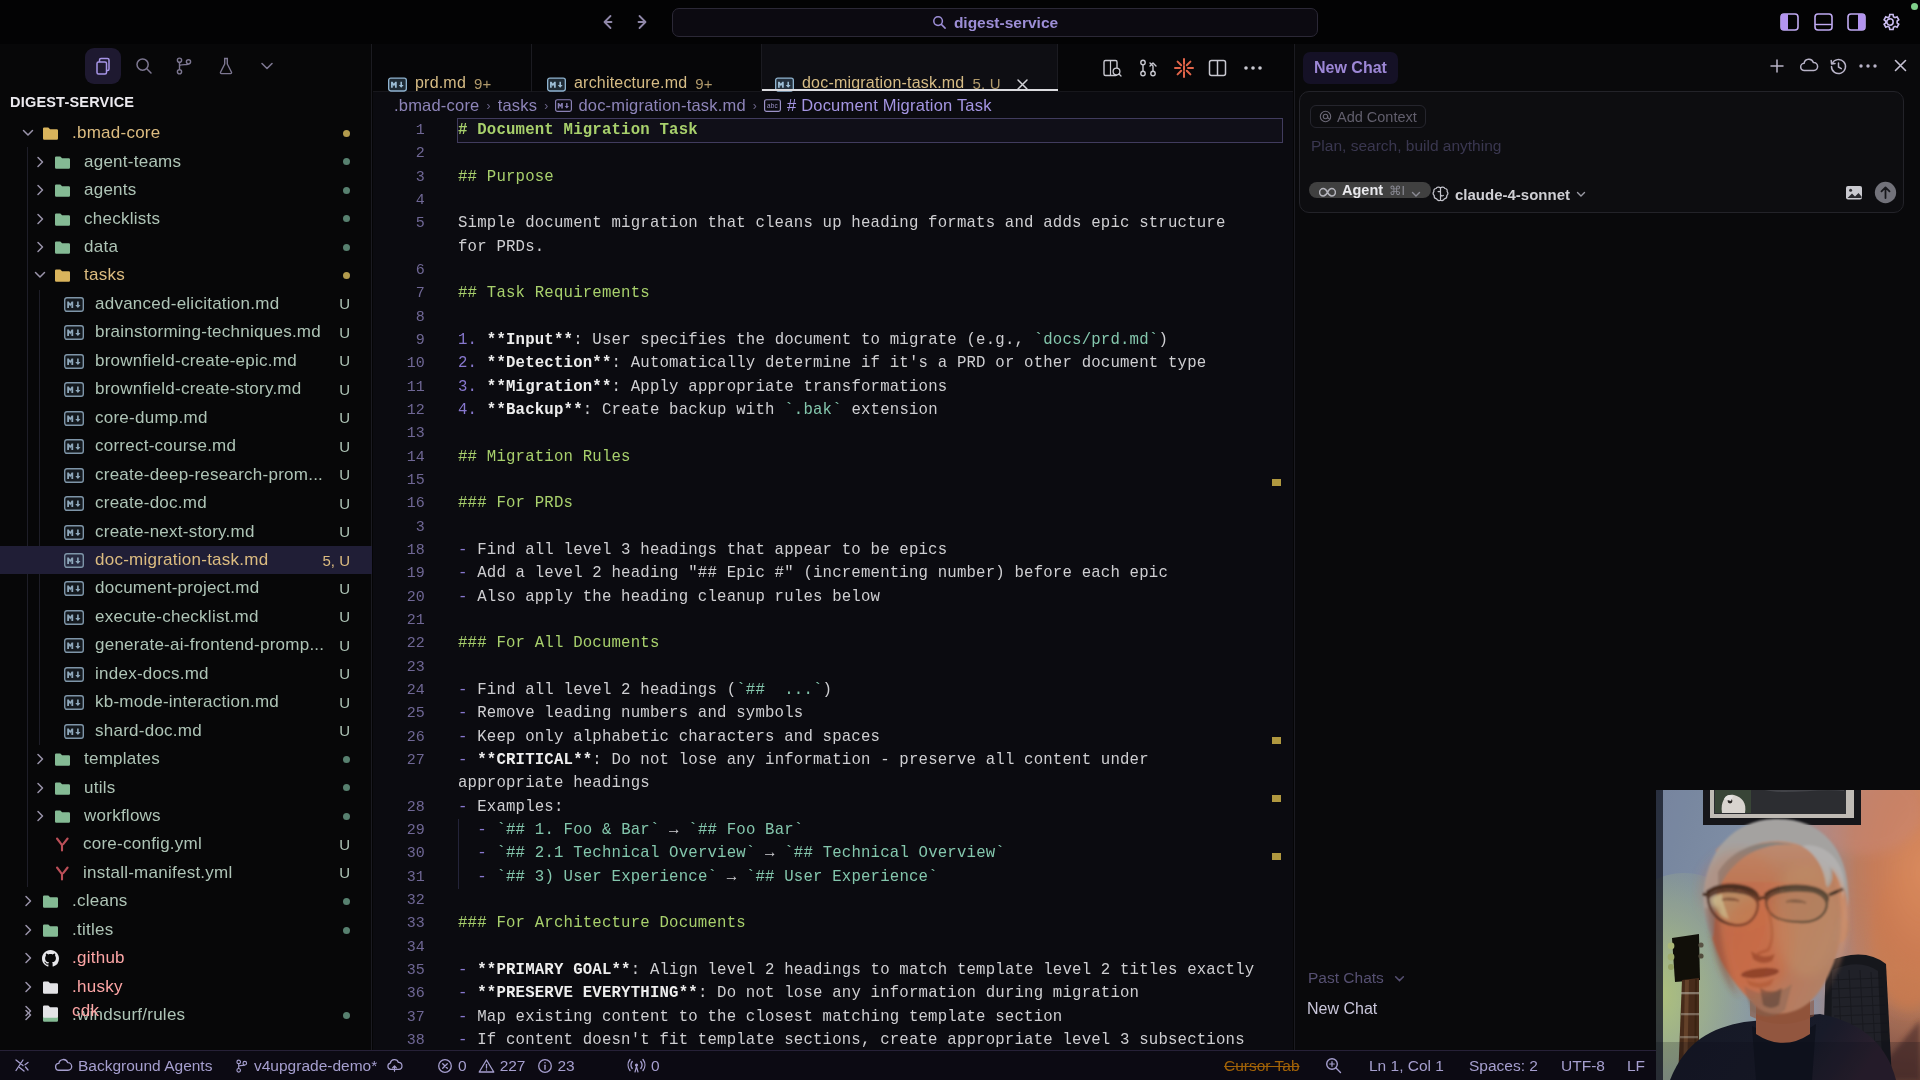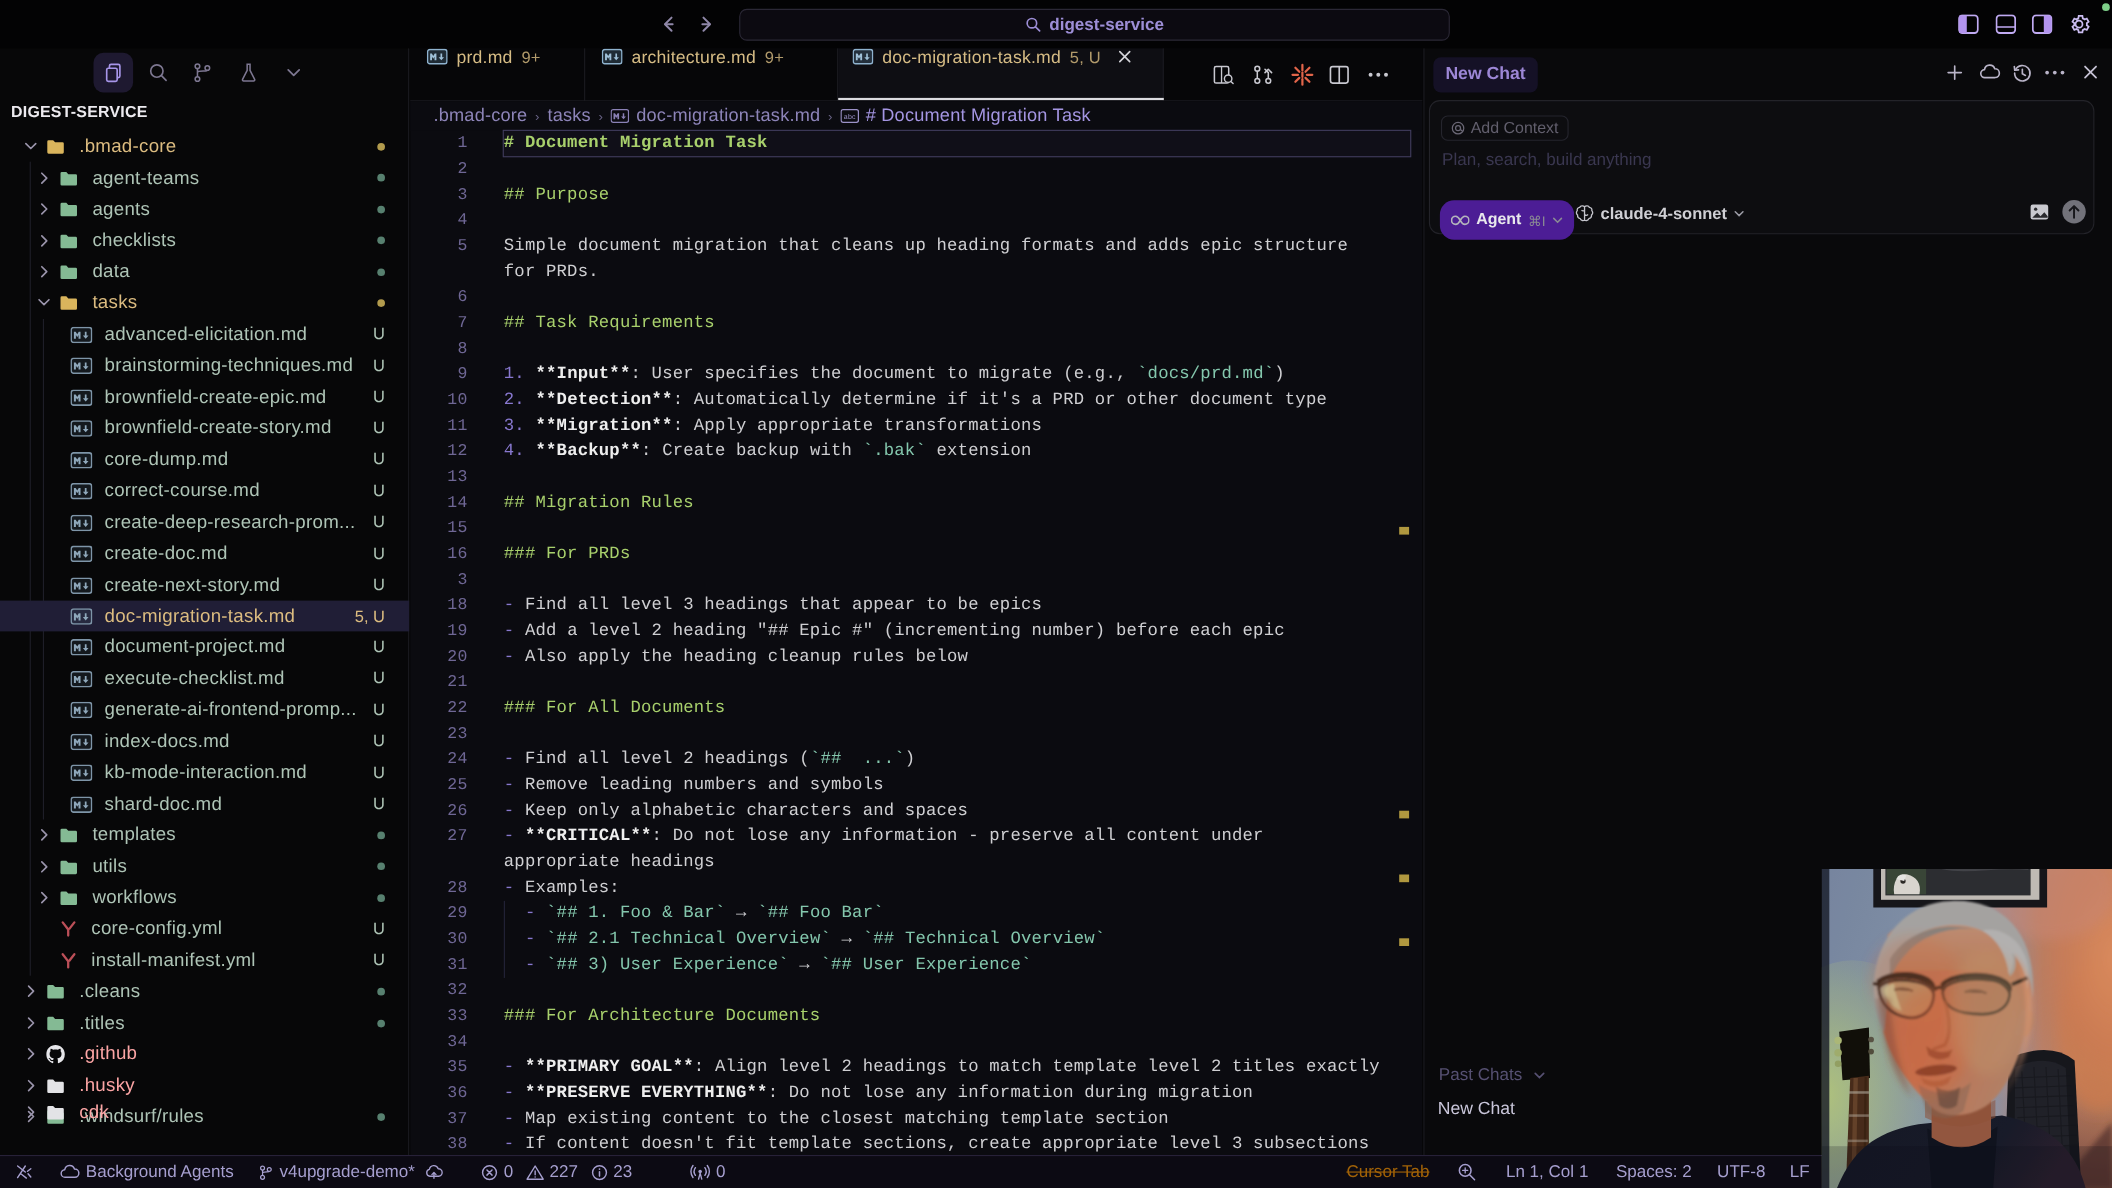--- a/index.html
+++ b/index.html
@@ -22,42 +22,42 @@
   .dot { position:absolute; right:22px; top:11px; width:7px; height:7px; border-radius:50%; }
   .c-green { color:#aec4b6; }
   .c-yel { color:#dcbc80; }
   .c-white { color:#fca5a5; }
   .sel { background:#201e36; }
   
   .fico { display:inline-block; margin-right:7px; }
   
   #editor { position:absolute; left:373px; top:44px; width:920px; height:1006px; background:#0b0b10; }
   #tabbar { position:absolute; left:0; top:0; width:920px; height:48px; background:#060608; border-bottom:1px solid #17171c; }
-  .tab { position:absolute; top:0; height:48px; display:flex; align-items:flex-start; border-right:1px solid #1b1b21; font-size:16px; color:#d6bc85; letter-spacing:0.2px; }
+  .tab { position:absolute; top:0; height:48px; display:flex; align-items:flex-end; border-right:1px solid #1b1b21; font-size:16px; color:#d6bc85; letter-spacing:0.2px; }
   .tabdim { color:#b19a6b; margin-left:8px; font-size:15px; }
   #breadcrumb { position:absolute; left:0; top:48px; width:920px; height:27px; background:#0b0b10; display:flex; align-items:center; font-size:16.5px; color:#8d84b8; letter-spacing:0.2px; }
   .bsep { margin:0 7px; color:#6a6488; font-size:12px; }
   #code { position:absolute; left:0; top:75px; width:920px; height:931px; font-family:"Liberation Mono", monospace; font-size:15.7px; letter-spacing:0.18px; }
   .cl { position:relative; width:920px; height:23.33px; }
   .ln { position:absolute; left:0; top:0; width:52px; height:23.33px; text-align:right; color:#6f6795; line-height:23.33px; font-size:15px; }
   .ct { position:absolute; left:85px; top:0; height:23.33px; line-height:23.33px; white-space:pre; color:#cfcfd2; }
   .g { color:#a8d06c; }
   .p { color:#8878cf; }
   .tc { color:#84c7ad; }
   .bo { color:#eeeeee; font-weight:bold; }
   #curline { position:absolute; left:84px; top:-1px; width:826px; height:25px; border:1px solid #413c5e; background:rgba(100,90,160,.06); }
   .rulermark { position:absolute; left:899px; width:9px; height:7px; background:#b0983f; }
   
   #chat { position:absolute; left:1294px; top:44px; width:626px; height:1006px; background:#09090b; border-left:1px solid #1b1b21; }
   #chatpill { position:absolute; left:8px; top:8px; height:32px; padding:0 11px; background:#151126; border-radius:7px; display:flex; align-items:center; color:#9d87d6; font-size:16px; font-weight:600; }
   .chaticon { position:absolute; top:13px; color:#b9b4c8; }
   #inputbox { position:absolute; left:4px; top:47px; width:605px; height:122px; border:1px solid #232329; border-radius:10px; background:#0d0d10; }
   #addctx { position:absolute; left:10px; top:13px; height:23px; padding:0 8px; border:1px solid #25252d; border-radius:6px; display:flex; align-items:center; gap:5px; color:#625f6d; font-size:14.5px; }
   #placeholder { position:absolute; left:11px; top:45px; color:#3a3750; font-size:15.5px; }
-  #agentpill { position:absolute; left:9px; top:90px; height:36px; padding:0 10px; background:#4c1d95; border-radius:13px; display:flex; align-items:center; gap:6px; font-size:14.5px; color:#8a8a94; }
+  #agentpill { position:absolute; left:9px; top:90px; height:16px; padding:0 10px; background:#404040; border-radius:13px; display:flex; align-items:flex-end; gap:6px; font-size:14.5px; color:#8a8a94; }
   #modelrow { position:absolute; left:132px; top:90px; height:24px; display:flex; align-items:center; gap:6px; color:#cfcfd4; font-size:15px; font-weight:600; }
   #pastchats { position:absolute; left:13px; top:925px; color:#565072; font-size:15.5px; }
   #newchat2 { position:absolute; left:12px; top:956px; color:#c9c6da; font-size:16px; }
   
   #statusbar { position:absolute; left:0; top:1050px; width:1920px; height:30px; background:#0c0a13; border-top:1px solid #272138; color:#a69fcf; font-size:15.5px; }
   .st { position:absolute; top:0; height:29px; display:flex; align-items:center; gap:5px; }
   
   #webcam { position:absolute; left:1656px; top:790px; width:264px; height:290px; overflow:hidden; }
 </style>
 </head>

